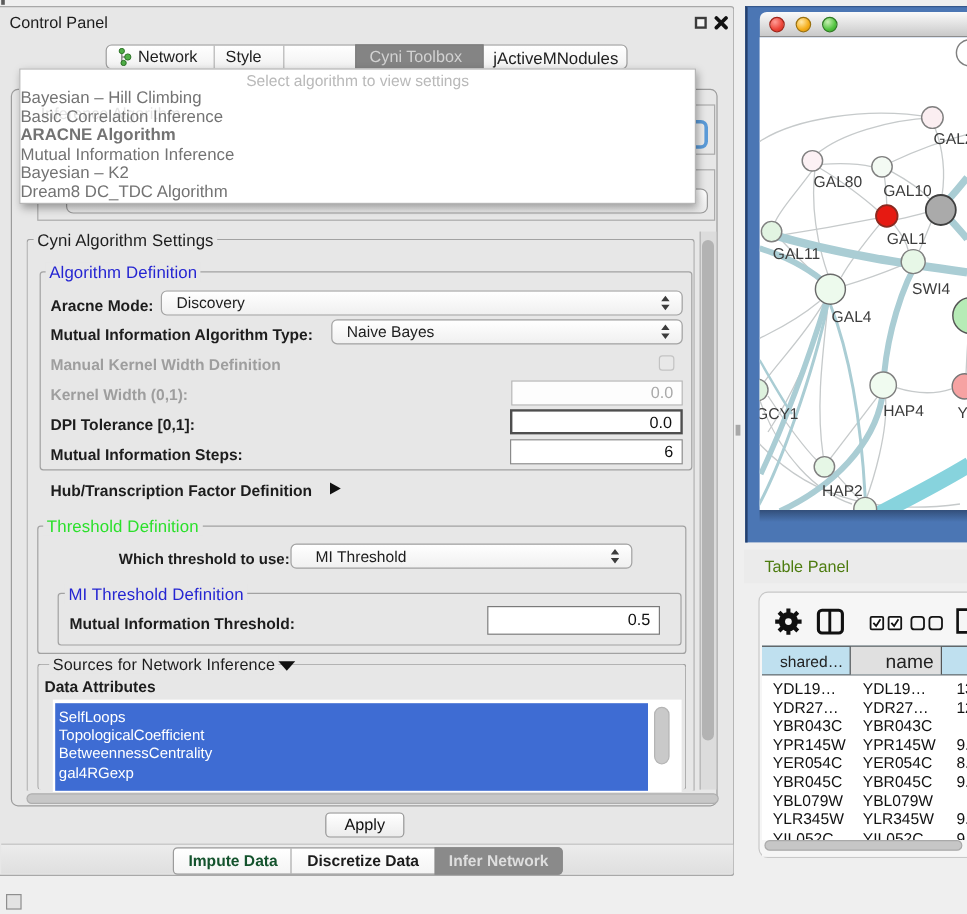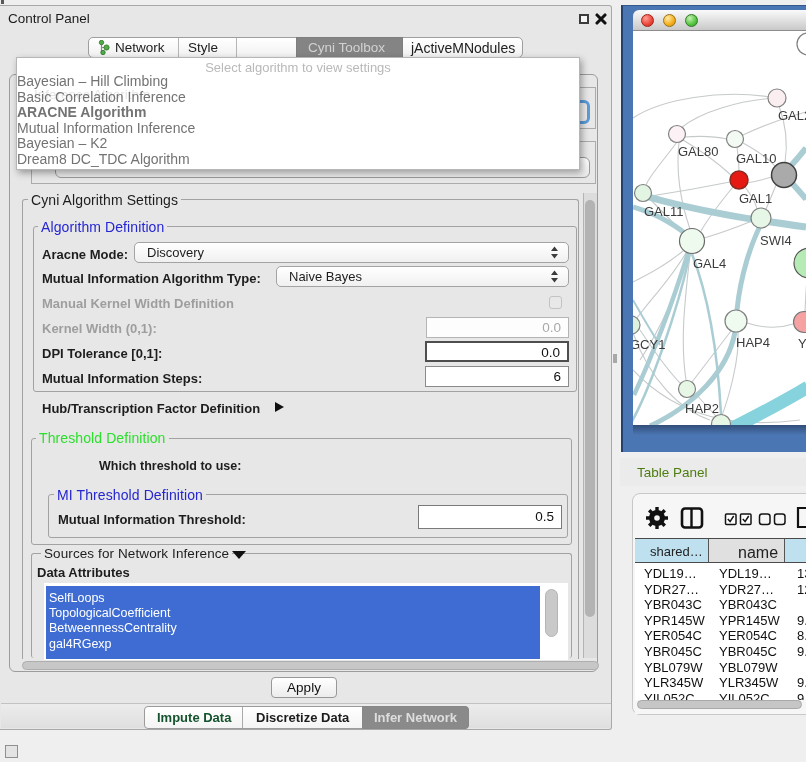--- a/index.html
+++ b/index.html
@@ -67,25 +67,30 @@
 <div class="lbl" style="left:42px;top:371px;">Mutual Information Steps:</div>
 <div class="fld" style="left:425px;top:366px;width:144px;border:1px solid #8a8a8a;color:#111;">6</div>
 
 <div class="lbl" style="left:42px;top:401px;">Hub/Transcription Factor Definition</div>
 <div class="abs" style="left:275px;top:402px;width:0;height:0;border-left:9px solid #111;border-top:5.5px solid transparent;border-bottom:5.5px solid transparent;"></div>
 
 <div class="grp" style="left:31px;top:438px;width:541px;height:107px;"></div>
 <div class="glbl" style="left:36px;top:430px;color:#2be02b;">Threshold Definition</div>
 
 <div class="lbl" style="left:99px;top:459px;font-size:12.5px;">Which threshold to use:</div>
+<div class="combo" style="left:242px;top:453px;width:285px;padding-left:20px;">MI Threshold
+  <svg class="spin" width="9" height="13" viewBox="0 0 9 13">
+        <path d="M4.5 0.5 L8 5 L1 5 Z M1 8 L8 8 L4.5 12.5 Z" fill="#3c3c3c"></path>
+      </svg>
+</div>
 
 <div class="grp" style="left:48px;top:494px;width:520px;height:44px;"></div>
 <div class="glbl" style="left:54px;top:487px;color:#2525d2;">MI Threshold Definition</div>
 <div class="lbl" style="left:58px;top:512px;text-align:right;">Mutual Information Threshold:</div>
-<div class="fld" style="left:418px;top:505px;width:144px;height:24px;line-height:21px;border:1.5px solid #7a7a7a;color:#111;">0.5</div>
+<div class="fld" style="left:406px;top:505px;width:144px;height:24px;line-height:21px;border:1.5px solid #7a7a7a;color:#111;">0.5</div>
 
 <div class="grp" style="left:31px;top:553px;width:541px;height:105px;border-bottom:none;"></div>
 <div class="glbl" style="left:41px;top:546px;font-size:13.5px;">Sources for Network Inference</div>
 <div class="abs" style="left:232px;top:551px;width:0;height:0;border-top:8px solid #111;border-left:7px solid transparent;border-right:7px solid transparent;"></div>
 <div class="lbl" style="left:37px;top:565px;">Data Attributes</div>
 
 <div class="abs" style="left:44px;top:583px;width:524px;height:77px;background:#fff;"></div>
 <div class="abs" style="left:46px;top:586px;width:494px;height:73px;background:#3e6cd3;"></div>
 <div class="abs" style="left:49px;top:591px;font-size:12.5px;color:#fff;line-height:15.2px;">SelfLoops<br>TopologicalCoefficient<br>BetweennessCentrality<br>gal4RGexp</div>
 <div class="abs" style="left:545px;top:589px;width:13px;height:48px;border-radius:6.5px;background:#c9c9c9;border:1px solid #b4b4b4;"></div>

